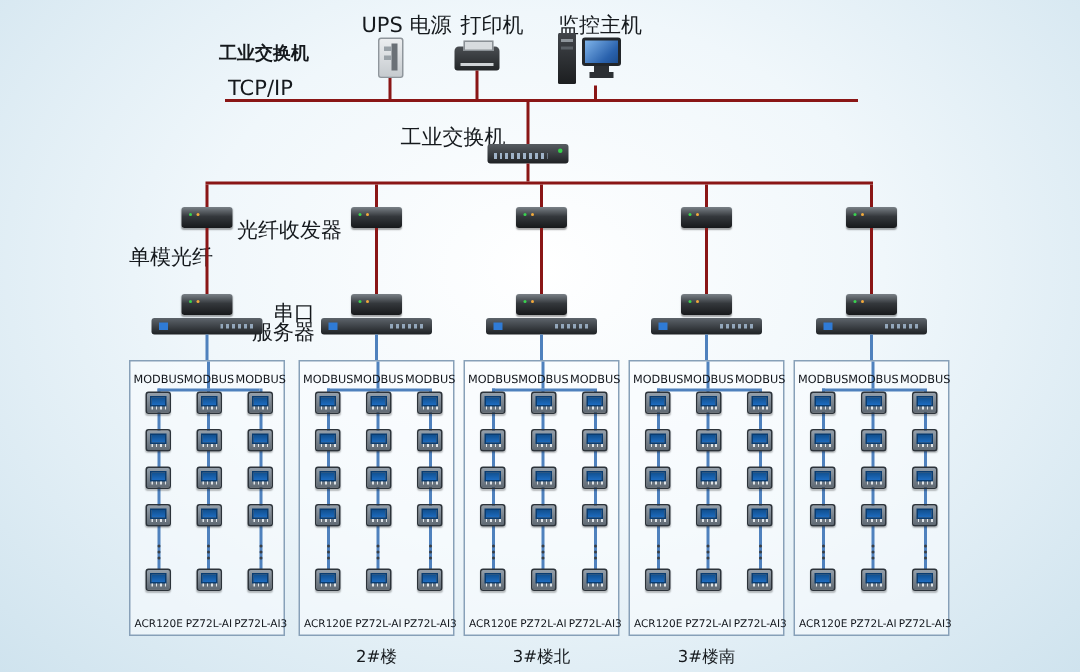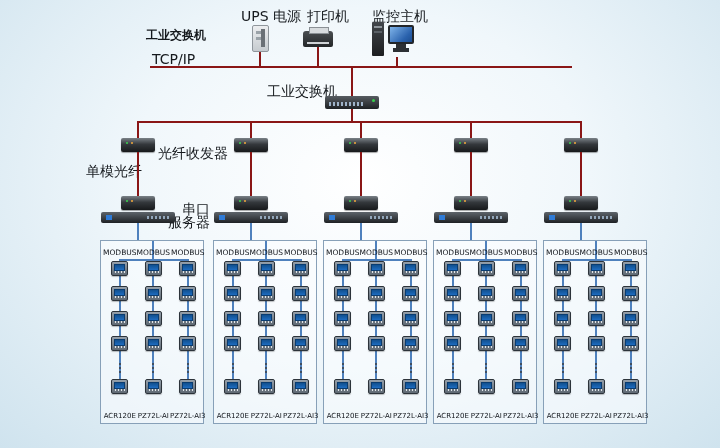--- a/index.html
+++ b/index.html
@@ -55,21 +55,21 @@
   .fiber { left:52px; top:14px; height:44px; }
 
   .serial { position:absolute; left:16px; top:74px; width:74px; height:11px; border-radius:2px;
             background:linear-gradient(180deg,#5d646b,#1e2124); }
   .serial i { position:absolute; left:5px; top:3px; width:6px; height:5px; background:#2f7bd6; }
   .serial::after { content:""; position:absolute; right:6px; top:4px; width:22px; height:3px;
             background:repeating-linear-gradient(90deg,#93a7bb 0 2px, transparent 2px 4px); }
   .sdrop { left:52px; top:85px; height:17px; }
 
   .gbox { position:absolute; left:1px; top:102px; width:104px; height:184px;
-          border:1px solid #87a0b8; background:rgba(252,254,255,.55);margin-left:14px; }
+          border:1px solid #87a0b8; background:rgba(252,254,255,.55); }
   .bdrop { left:51px; top:0; height:18px; }
   .hline { position:absolute; left:18px; top:18px; width:68px; height:2px; background:#4f81bd; }
   .cols  { position:absolute; left:2px; top:6px; right:2px; display:flex; }
   .col   { flex:1; position:relative; display:flex; flex-direction:column; align-items:center; }
   .col::before { content:""; position:absolute; left:50%; margin-left:-1px; top:12px; height:128px; width:2px; background:#4f81bd; }
   .proto { font-size:7.5px; height:12px; line-height:12px; color:#10141a; margin-bottom:2px; position:relative; z-index:1; }
 
   .meter { position:relative; z-index:1; width:17px; height:15px; margin-bottom:10px;
            border:1px solid #2c333a; border-radius:2px;
            background:linear-gradient(180deg,#95a0ab,#5f6973); box-shadow:0 1px 1px rgba(0,0,0,.25); }
@@ -307,20 +307,21 @@
                 <i></i>
                 <i></i>
               </div>
               <div class="meter">
                 <i class="mscr"></i>
               </div>
               <div class="model">PZ72L-AI3</div>
             </div>
           </div>
         </div>
+        <div class="gname">2#楼</div>
       </div>
       <div class="group" style="left: 308px;">
         <div class="transceiver tr1">
           <i class="led l1"></i>
           <i class="led l2"></i>
         </div>
         <div class="vline red fiber"></div>
         <div class="transceiver tr2">
           <i class="led l1"></i>
           <i class="led l2"></i>
@@ -400,20 +401,21 @@
                 <i></i>
                 <i></i>
               </div>
               <div class="meter">
                 <i class="mscr"></i>
               </div>
               <div class="model">PZ72L-AI3</div>
             </div>
           </div>
         </div>
+        <div class="gname">3#楼北</div>
       </div>
       <div class="group" style="left: 418px;">
         <div class="transceiver tr1">
           <i class="led l1"></i>
           <i class="led l2"></i>
         </div>
         <div class="vline red fiber"></div>
         <div class="transceiver tr2">
           <i class="led l1"></i>
           <i class="led l2"></i>
@@ -493,20 +495,21 @@
                 <i></i>
                 <i></i>
               </div>
               <div class="meter">
                 <i class="mscr"></i>
               </div>
               <div class="model">PZ72L-AI3</div>
             </div>
           </div>
         </div>
+        <div class="gname">3#楼南</div>
       </div>
       <div class="group" style="left: 528px;">
         <div class="transceiver tr1">
           <i class="led l1"></i>
           <i class="led l2"></i>
         </div>
         <div class="vline red fiber"></div>
         <div class="transceiver tr2">
           <i class="led l1"></i>
           <i class="led l2"></i>

